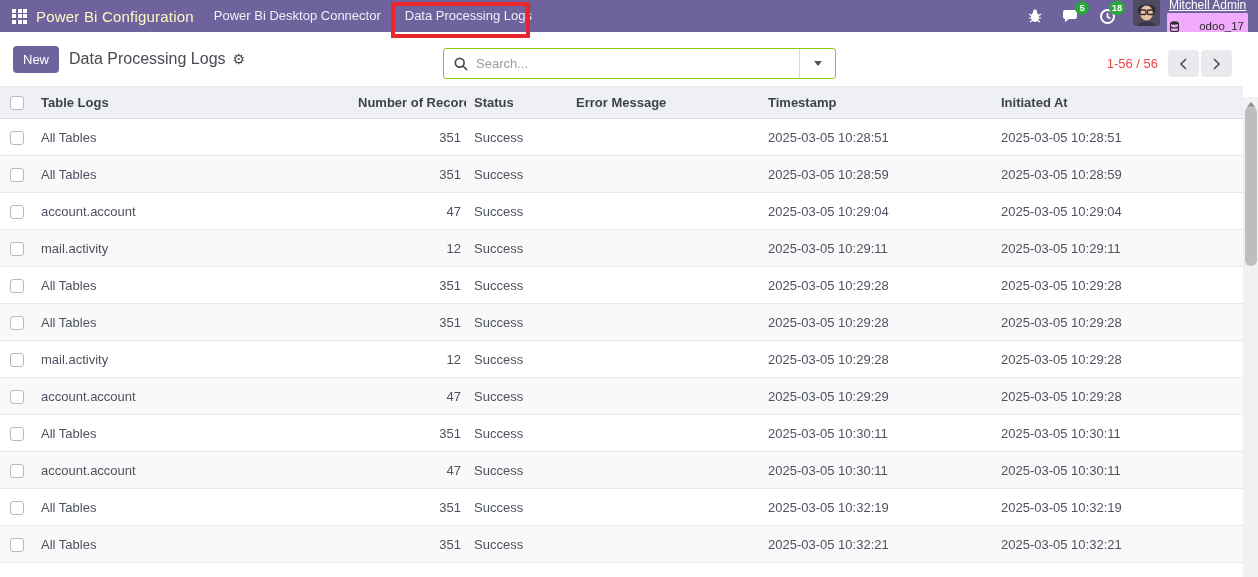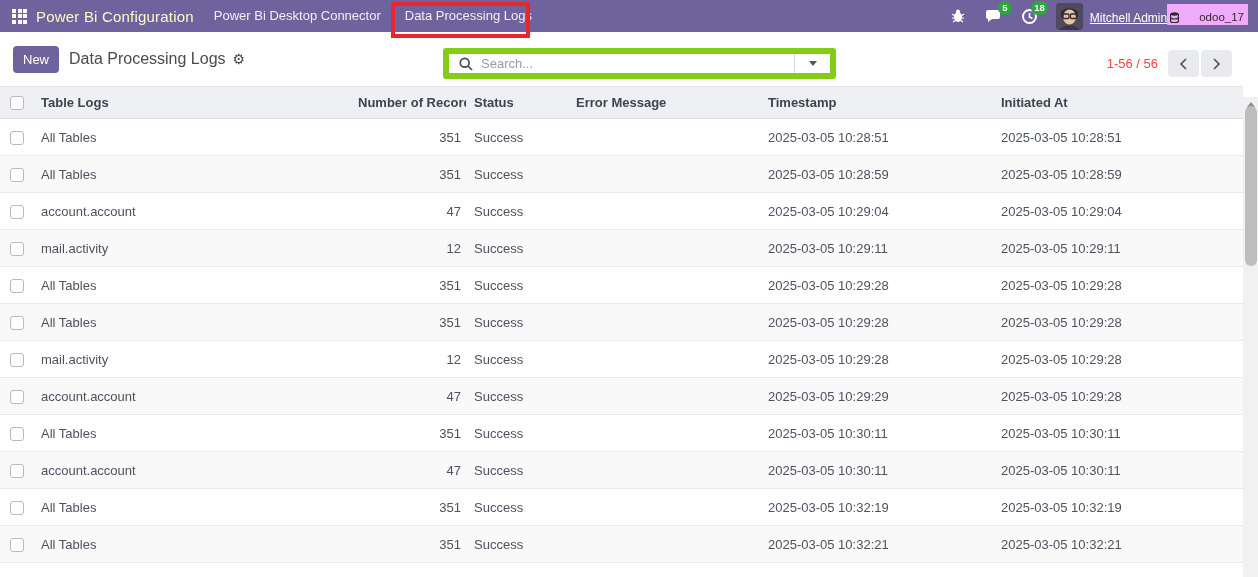--- a/index.html
+++ b/index.html
@@ -12,34 +12,34 @@
   .brand { display:flex; align-items:center; gap:9px; padding:0 8px 0 2px; cursor:pointer; }
   .grid-icon { display:grid; grid-template-columns:repeat(3,4px); grid-template-rows:repeat(3,4px); gap:1.5px; }
   .grid-icon span { background:#fff; width:4px; height:4px; }
   .brand-name { font-size:15px; font-weight:400; color:#fef9c3; letter-spacing:.2px; }
   .menu-item { font-size:13px; color:#f0eef8; padding:0 12px; height:32px; line-height:32px; cursor:pointer; white-space:nowrap; }
   .topbar-right { margin-left:auto; display:flex; align-items:center; gap:16px; }
   .sysicon { position:relative; display:inline-flex; align-items:center; justify-content:center; width:20px; height:22px; cursor:pointer; }
   .badge { position:absolute; top:-4px; right:-8px; background:#2aa63c; color:#fff; font-size:9.5px; font-weight:700; min-width:14px; height:14px; line-height:14px; border-radius:8px; text-align:center; padding:0 3px; }
   .userblock { display:flex; align-items:flex-start; gap:7px; cursor:pointer; }
   .avatar { width:27px; height:27px; border-radius:4px; overflow:hidden; background:#4f4a5e; flex:0 0 auto; }
-  .usermeta { display:flex; flex-direction:row; align-items:flex-end; line-height:13px; }
+  .usermeta { display:flex; flex-direction:column; align-items:center; line-height:13px; }
   .username { font-size:12px; color:#fff; text-decoration:underline; }
   .dbbadge { display:inline-flex; align-items:center; gap:20px; background:#f0abfc; color:#2b2b2b; font-size:11.5px; padding:7px 4px 1px 3px; margin-top:1px; border-radius:1px; }
 
   
   .annotation { position:absolute; left:391px; top:2px; width:139px; height:36px; border:4px solid #e8262b; z-index:50; pointer-events:none; }
 
   
   .control-panel { position:relative; height:54px; display:flex; align-items:center; padding:0 13px; background:#fff; }
   .btn-new { background:#6e639c; color:#fff; border:none; font-size:13px; font-family:"Liberation Sans",sans-serif; padding:6px 10px; border-radius:4px; cursor:pointer; }
   .view-title { font-size:16px; color:#4b4a53; margin-left:10px; }
   .gear { font-family:"DejaVu Sans",sans-serif; font-size:14px; color:#45454d; margin-left:7px; cursor:pointer; }
 
-  .searchbox { position:absolute; left:443px; top:16px; width:393px; height:31px; border:6px solid #84cc16; border-radius:3px; background:#fff; display:flex; align-items:center; }
+  .searchbox { position:absolute; left:443px; top:16px; width:393px; height:31px; border:1px solid #84cc16; border-radius:3px; background:#fff; display:flex; align-items:center; }
   .searchbox .mag { flex:0 0 auto; margin:0 8px 0 10px; display:inline-flex; }
   .searchbox input { flex:1 1 auto; border:none; outline:none; font-size:13px; color:#4d5260; font-family:"Liberation Sans",sans-serif; background:transparent; }
   .searchbox input::placeholder { color:#9a9ca5; }
   .search-toggle { flex:0 0 36px; height:100%; border-left:1px solid #d5d8dc; display:flex; align-items:center; justify-content:center; cursor:pointer; }
   .caret-down { width:0; height:0; border-left:4px solid transparent; border-right:4px solid transparent; border-top:5px solid #53565e; }
 
   .pager { position:absolute; right:26px; top:18px; display:flex; align-items:center; gap:10px; }
   .pager-range { font-size:13px; color:#ef4444; }
   .pager-btns { display:flex; gap:2px; }
   .pager-btn { width:31px; height:27px; background:#e9eaed; border:none; border-radius:4px; display:flex; align-items:center; justify-content:center; cursor:pointer; }

